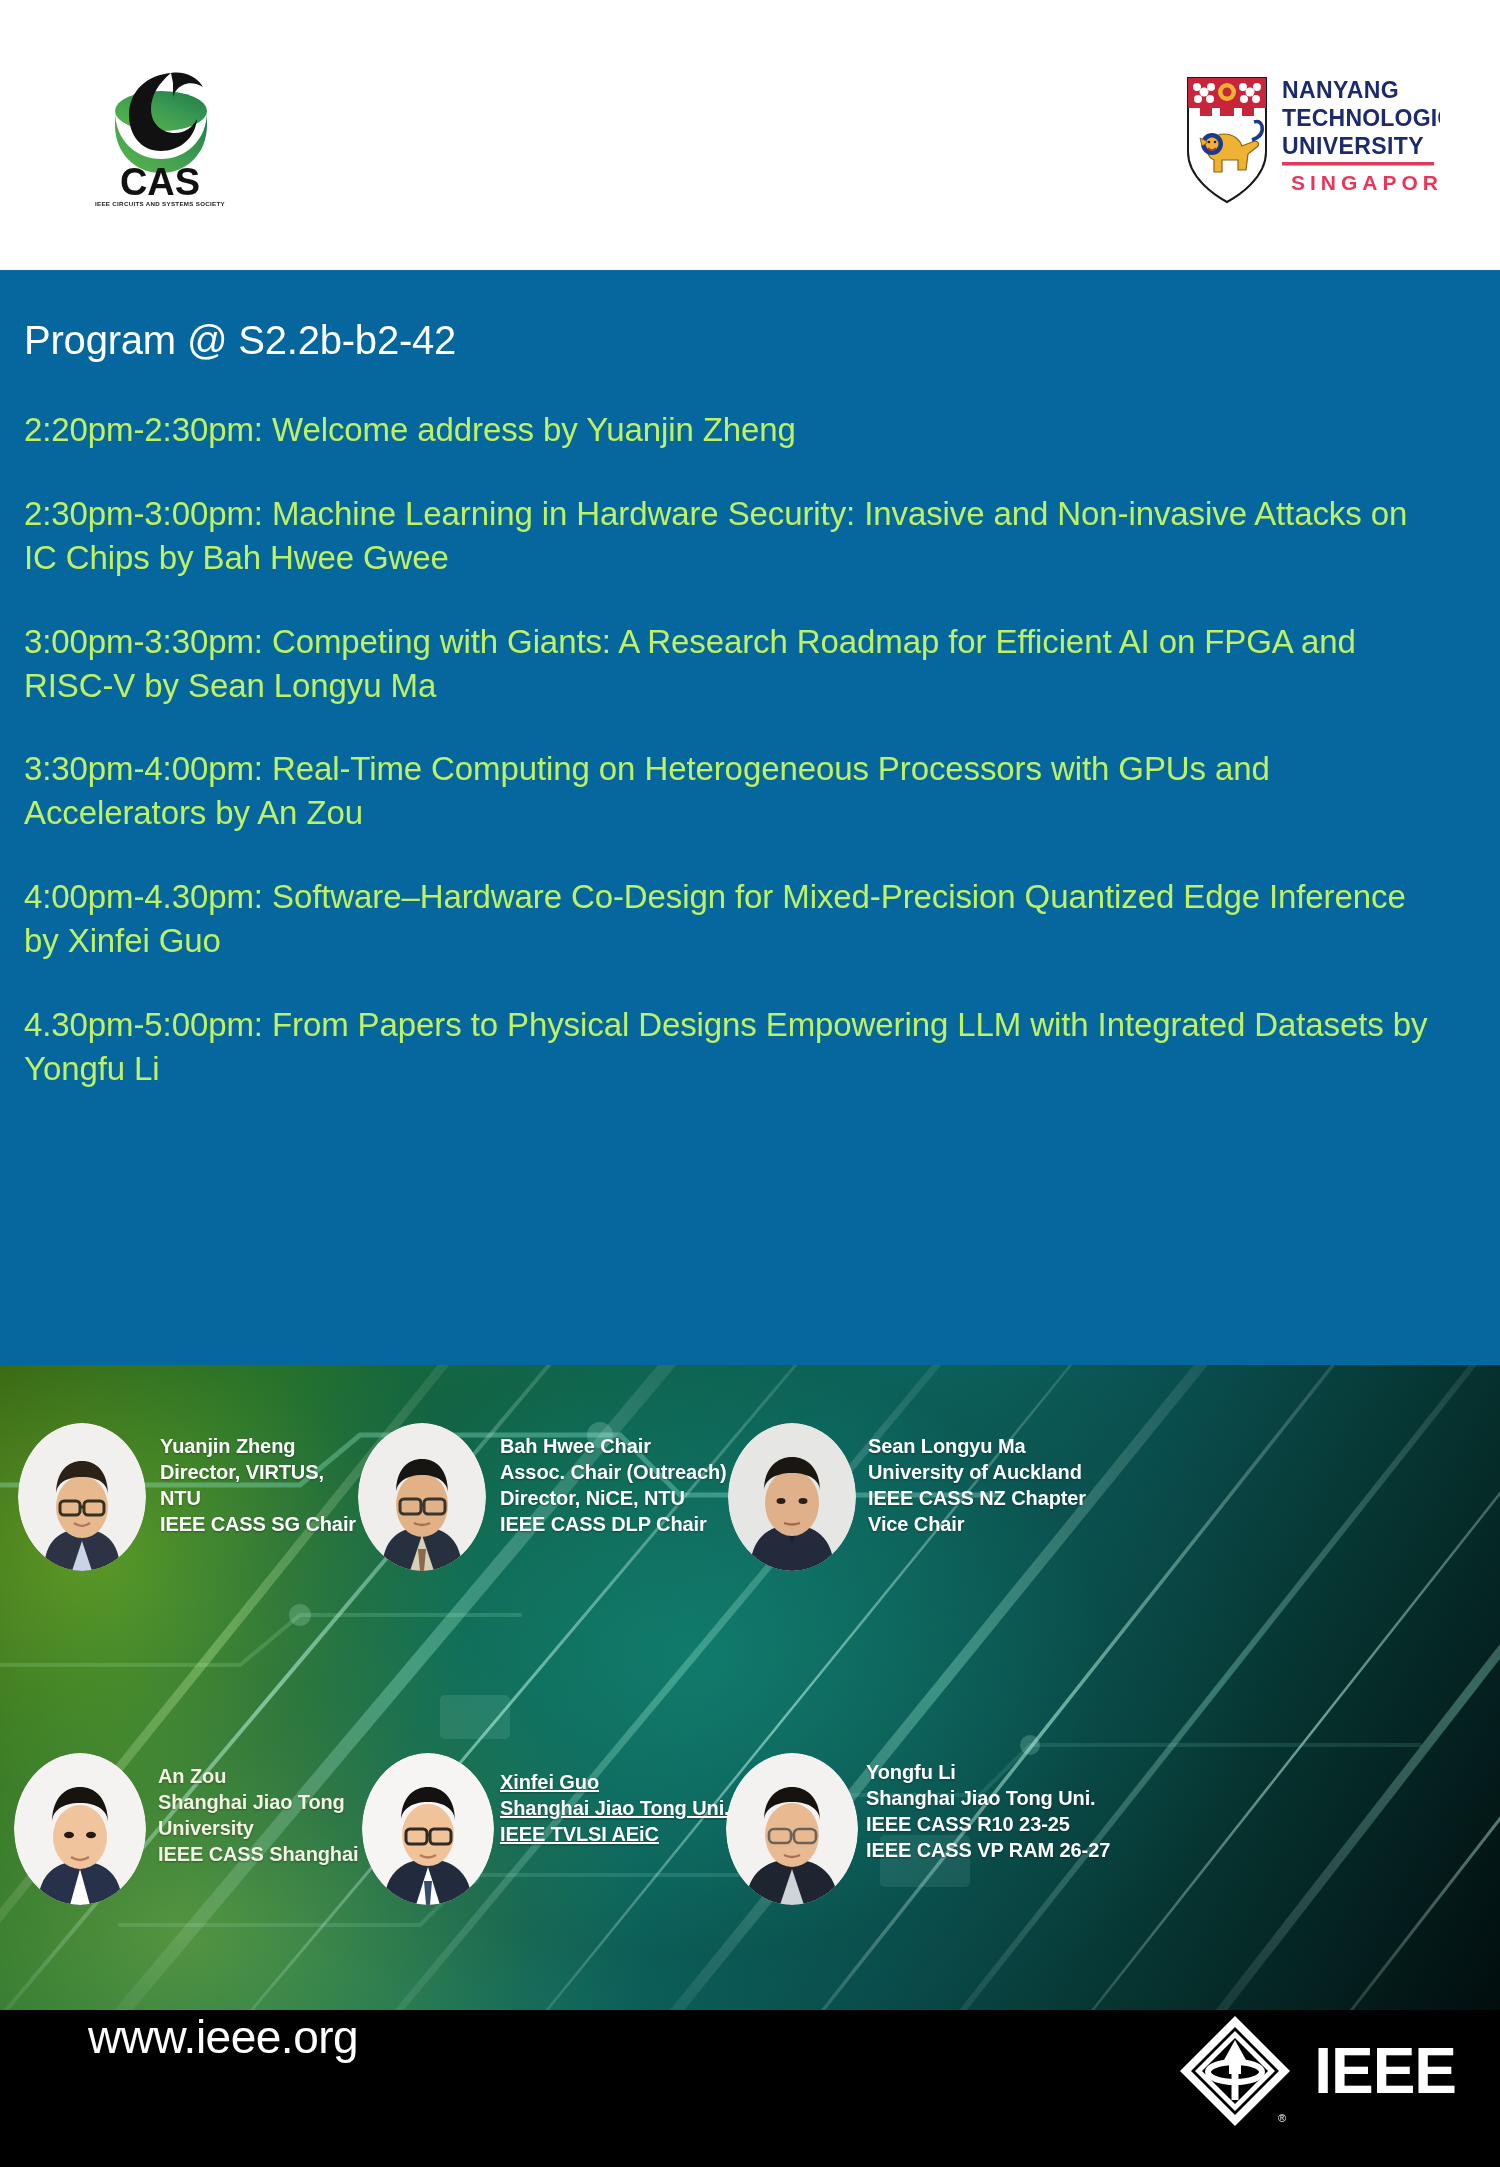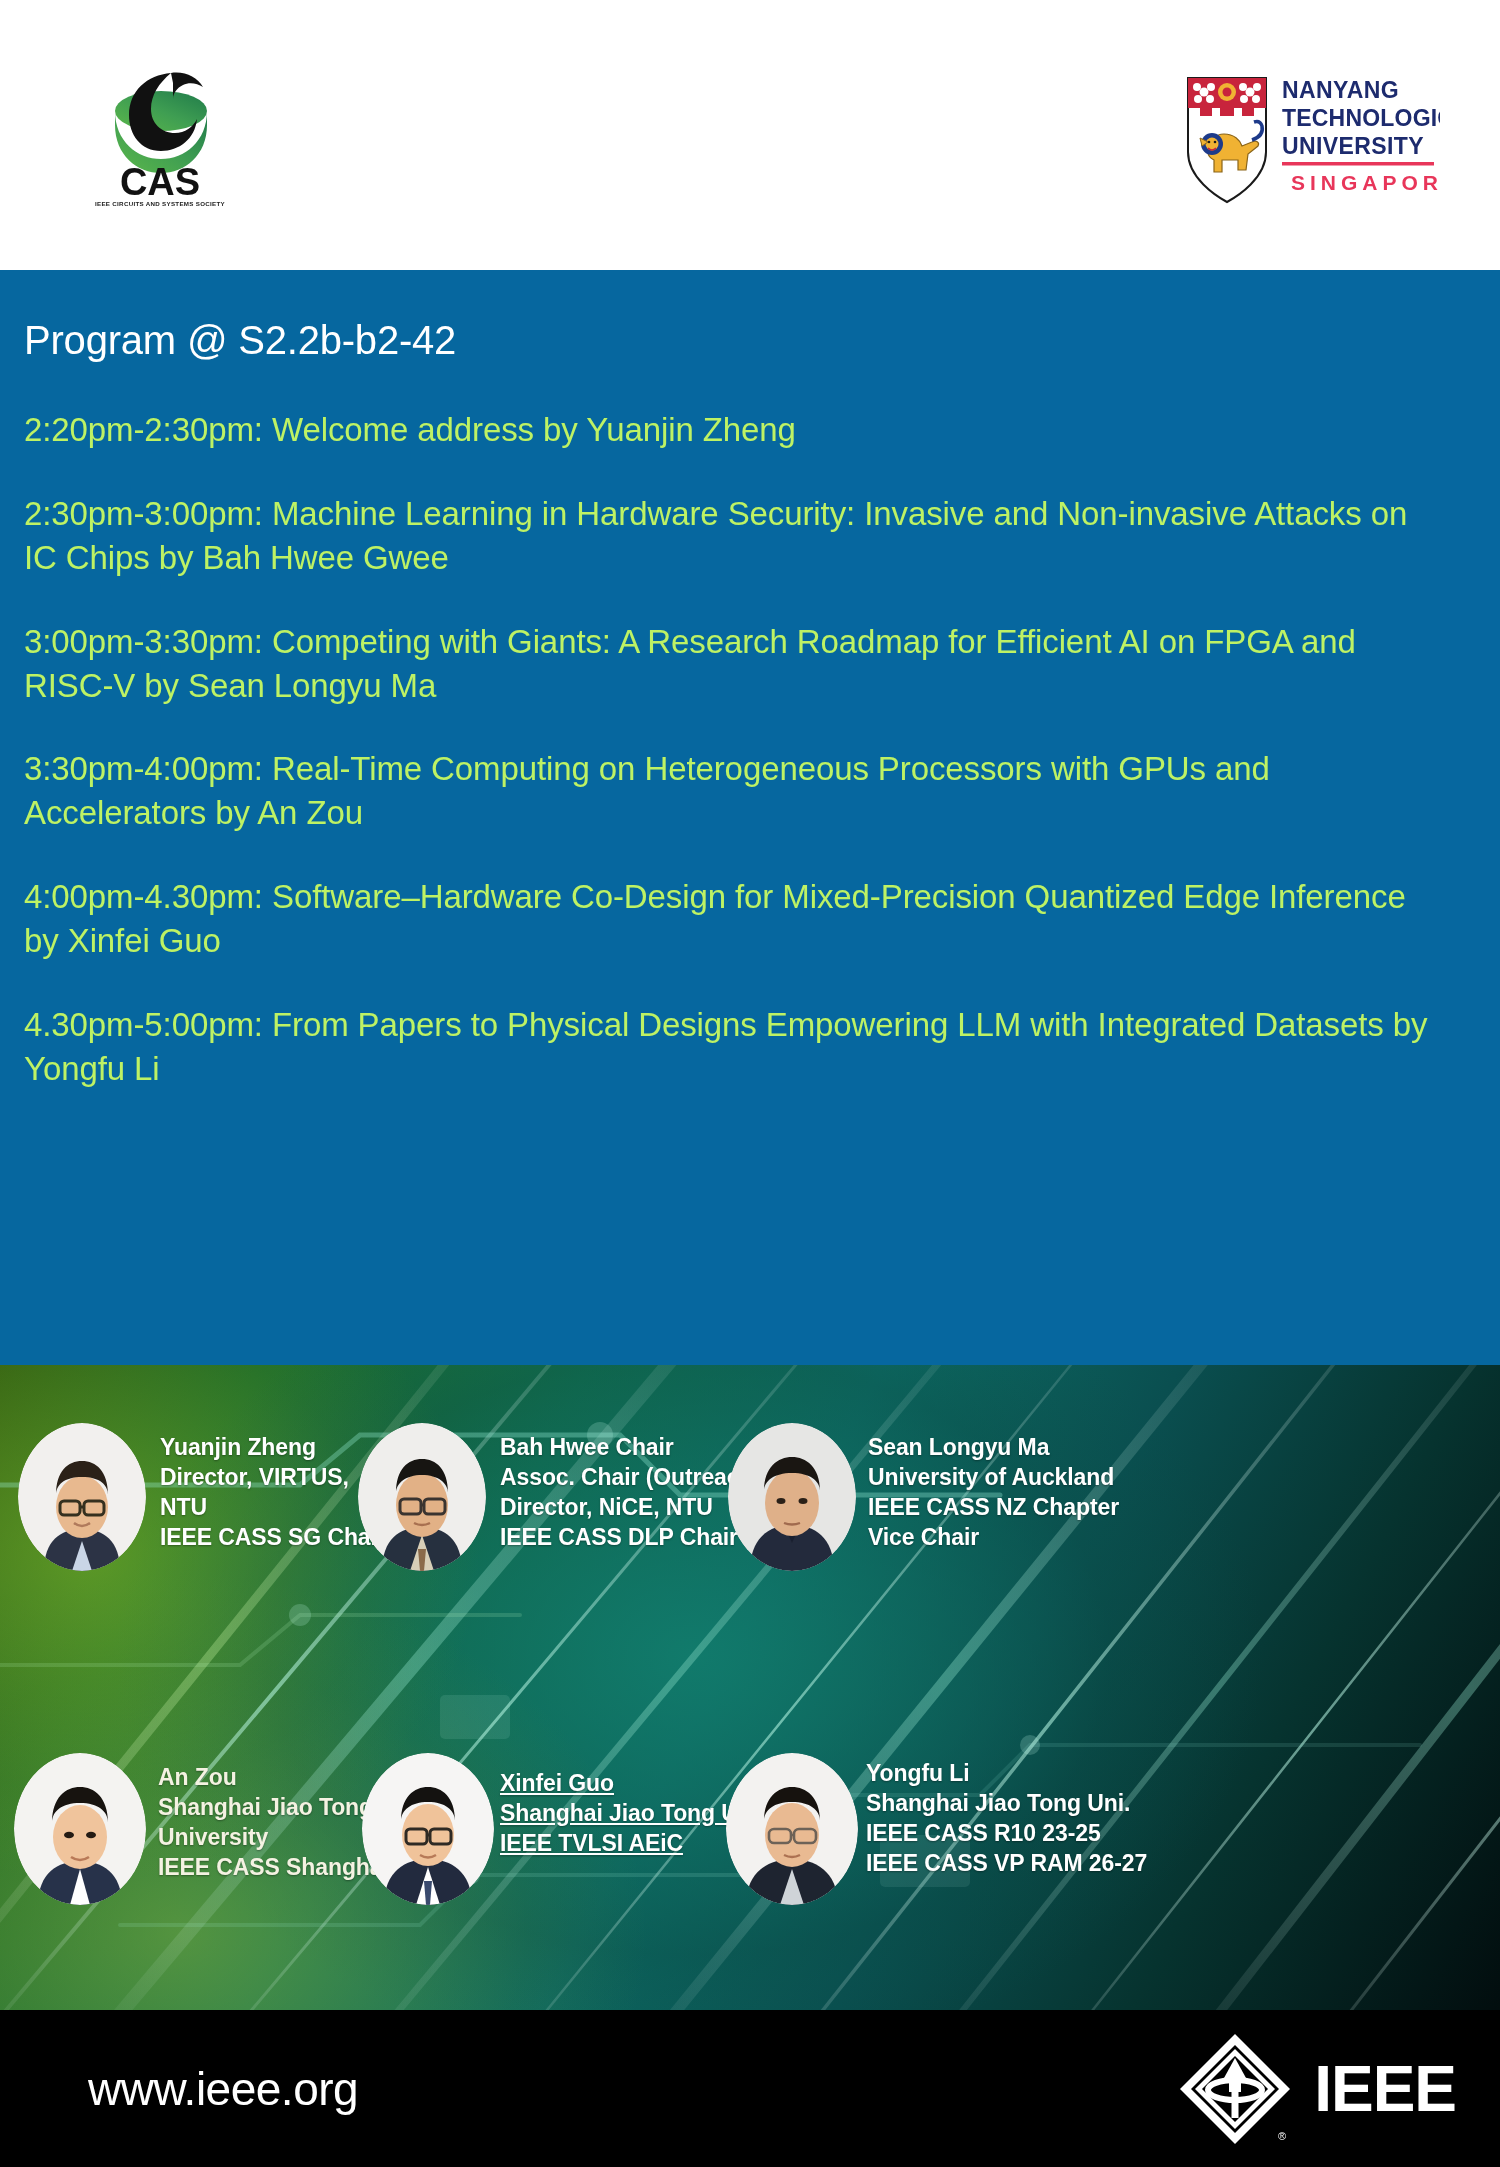--- a/index.html
+++ b/index.html
@@ -55,32 +55,32 @@
       radial-gradient(ellipse 520px 430px at 6% 30%, rgba(150,200,40,0.50) 0%, rgba(120,175,35,0.12) 55%, rgba(0,0,0,0) 75%),
       radial-gradient(ellipse 600px 460px at 12% 88%, rgba(170,200,60,0.42) 0%, rgba(120,160,40,0.10) 58%, rgba(0,0,0,0) 78%),
       radial-gradient(ellipse 700px 500px at 46% 45%, rgba(18,126,110,0.80) 0%, rgba(10,80,72,0.35) 60%, rgba(0,0,0,0) 82%),
       linear-gradient(118deg, #2c5a12 0%, #1d6a2a 14%, #12704e 32%, #0d6a63 48%, #0a4f50 64%, #06332f 80%, #020d0e 100%);
   }
   .streak { position:absolute; transform-origin:center; pointer-events:none; }
   .sp-circ { position:absolute; border-radius:50%; overflow:hidden;
              box-shadow:0 0 0 0 rgba(0,0,0,0); }
   .sp-text {
     position:absolute;
-    font-size:23px; font-weight:bold; line-height:1.30;
+    font-size:20px; font-weight:bold; line-height:1.30;
     color:#ffffff; letter-spacing:-0.1px;
     white-space:nowrap;
     text-shadow:0 1px 2px rgba(0,0,0,0.35);
   }
   .sp-text.warm { color:#f4f2e2; }
 
   
   #footer {
     position:absolute; left:0; top:2010px; width:1500px; height:157px;
     background:#000000;
-    display:flex; align-items:center; justify-content:space-between;
+    display:flex; align-items:flex-start; justify-content:space-between;
     padding:0 44px 0 88px;
   }
   #footer-url { color:#ffffff; font-size:46px; letter-spacing:-0.5px; }
   #ieee-logo { display:flex; align-items:center; gap:18px; }
   #ieee-wordmark {
     color:#ffffff; font-size:64px; font-weight:bold;
     letter-spacing:-1px; line-height:1;
   }
 </style>
 </head>

